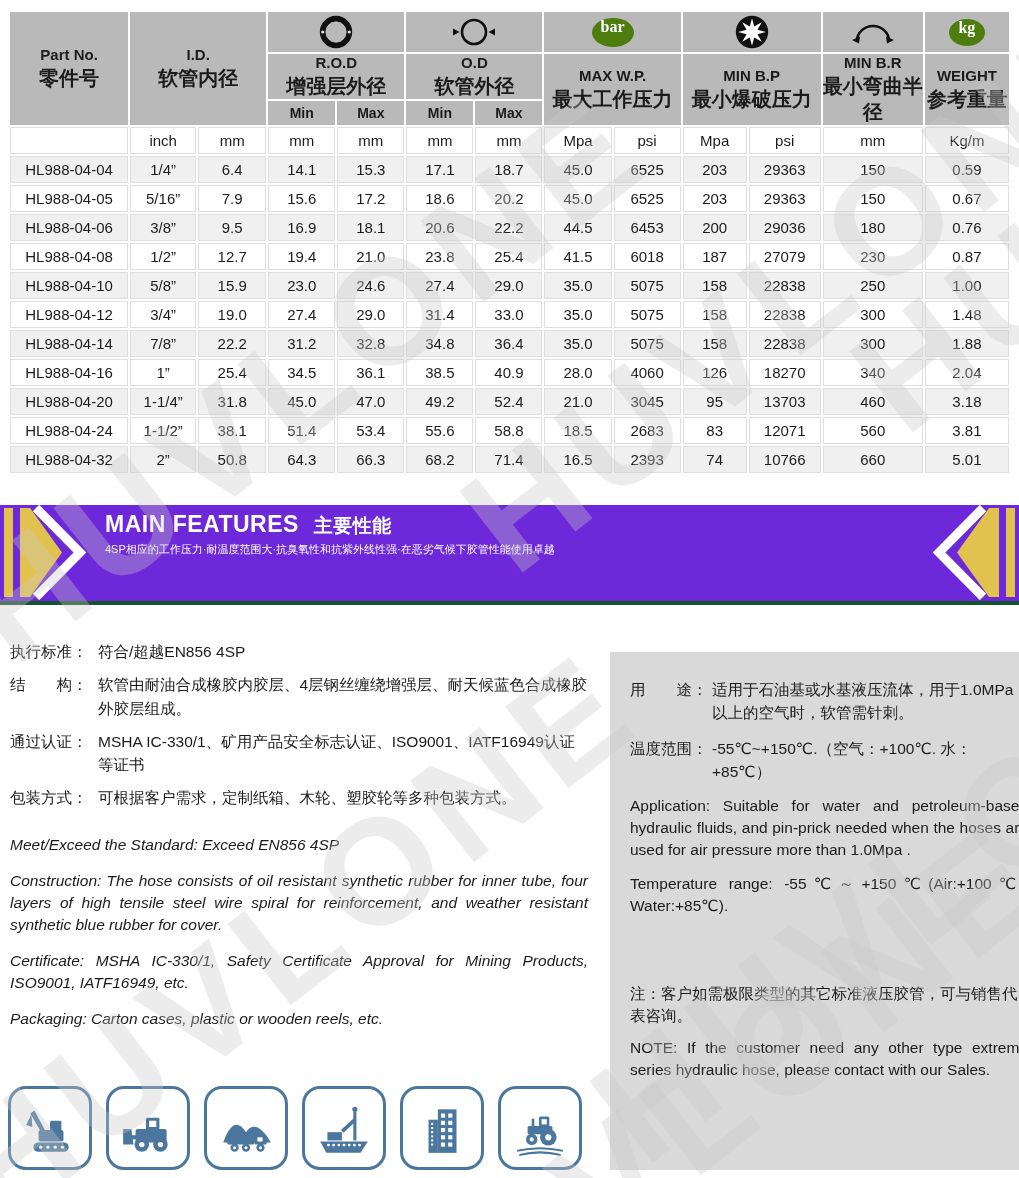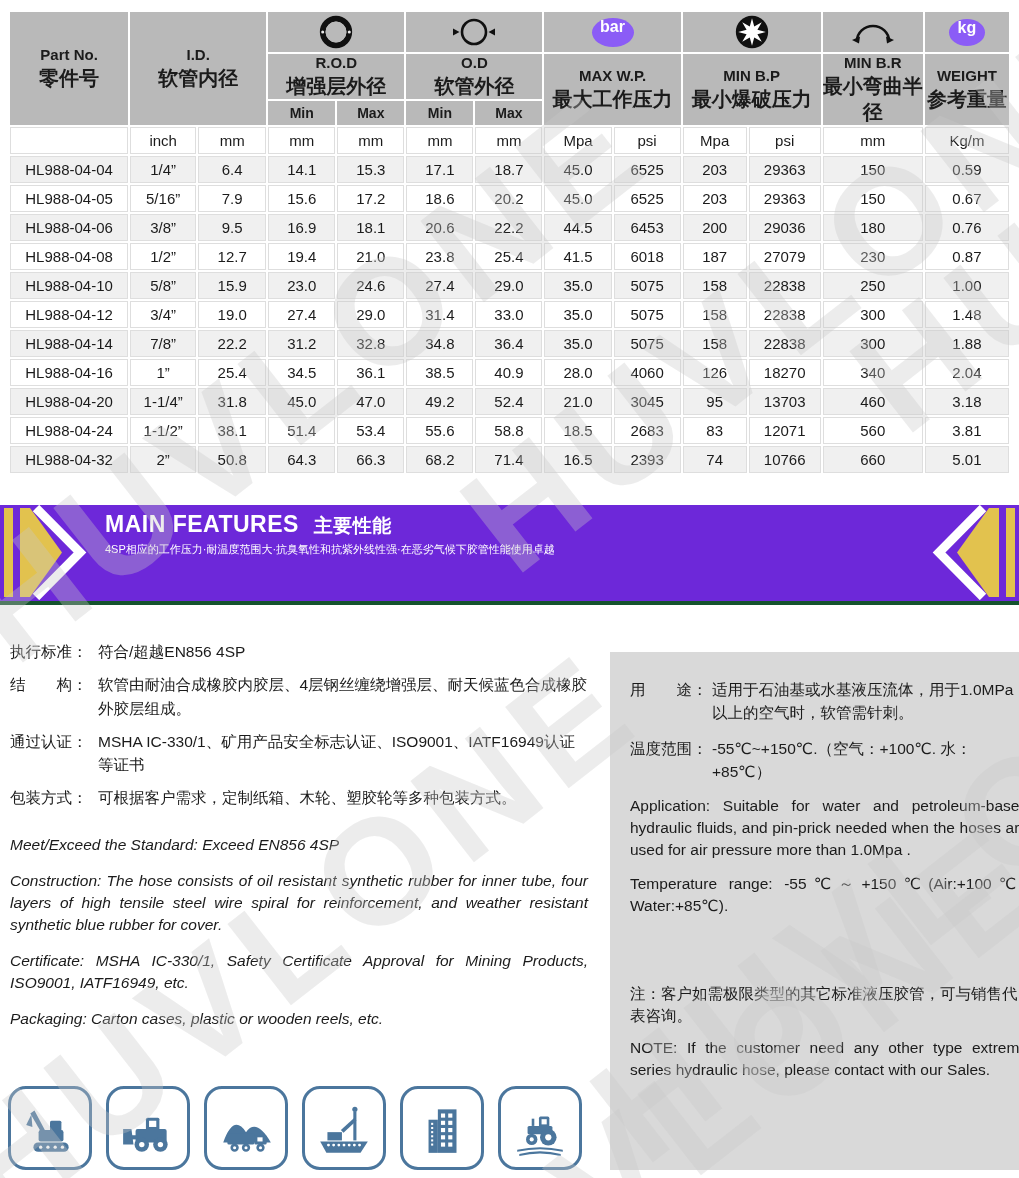--- a/index.html
+++ b/index.html
@@ -18,22 +18,22 @@
   table.spec{border-collapse:separate;border-spacing:2px;table-layout:fixed;width:1003px;}
   table.spec th,table.spec td{padding:0;text-align:center;vertical-align:middle;overflow:hidden;}
   thead th{background:#b9b9b9;font-weight:bold;}
   .hr1{height:40px}.hr2{height:44px}.hr3{height:24px}
   .h-en{font-size:15px;font-weight:bold;line-height:1.25;}
   .h-zh{font-size:20px;font-weight:bold;line-height:1.3;}
   .minmax{font-size:14px;font-weight:bold;}
   tbody td{font-size:15px;height:27px;background:#fff;border:0;outline:1px solid #dedede;outline-offset:-1px;}
   tbody tr:nth-child(even) td{background:#f0f0f0;}
   tbody tr.units-row td{background:#fff;font-size:15px;}
-  .pill{display:inline-flex;align-items:center;justify-content:center;background:#8b5cf6;color:#fff;
-        border-radius:50%;font-family:Liberation Sans, sans-serif;font-weight:bold;}
+  .pill{display:inline-flex;align-items:center;justify-content:center;background:#4d7c0f;color:#fff;
+        border-radius:50%;font-family:Liberation Serif, serif;font-weight:bold;}
   .pill.bar{width:42px;height:29px;font-size:16px;}
   .pill.kg{width:36px;height:27px;font-size:16px;}
   .hicon svg,.hicon .pill{display:inline-block;vertical-align:middle;}
 
   
   .banner{position:absolute;left:0;top:505px;width:1019px;height:100px;background:#6d28d9;
           border-bottom:4px solid #14532d;box-sizing:border-box;z-index:1;}
   .banner .deco{position:absolute;top:0;height:95px;width:100px;}
   .deco-left{left:0;}
   .deco-right{right:0;transform:scaleX(-1);}

